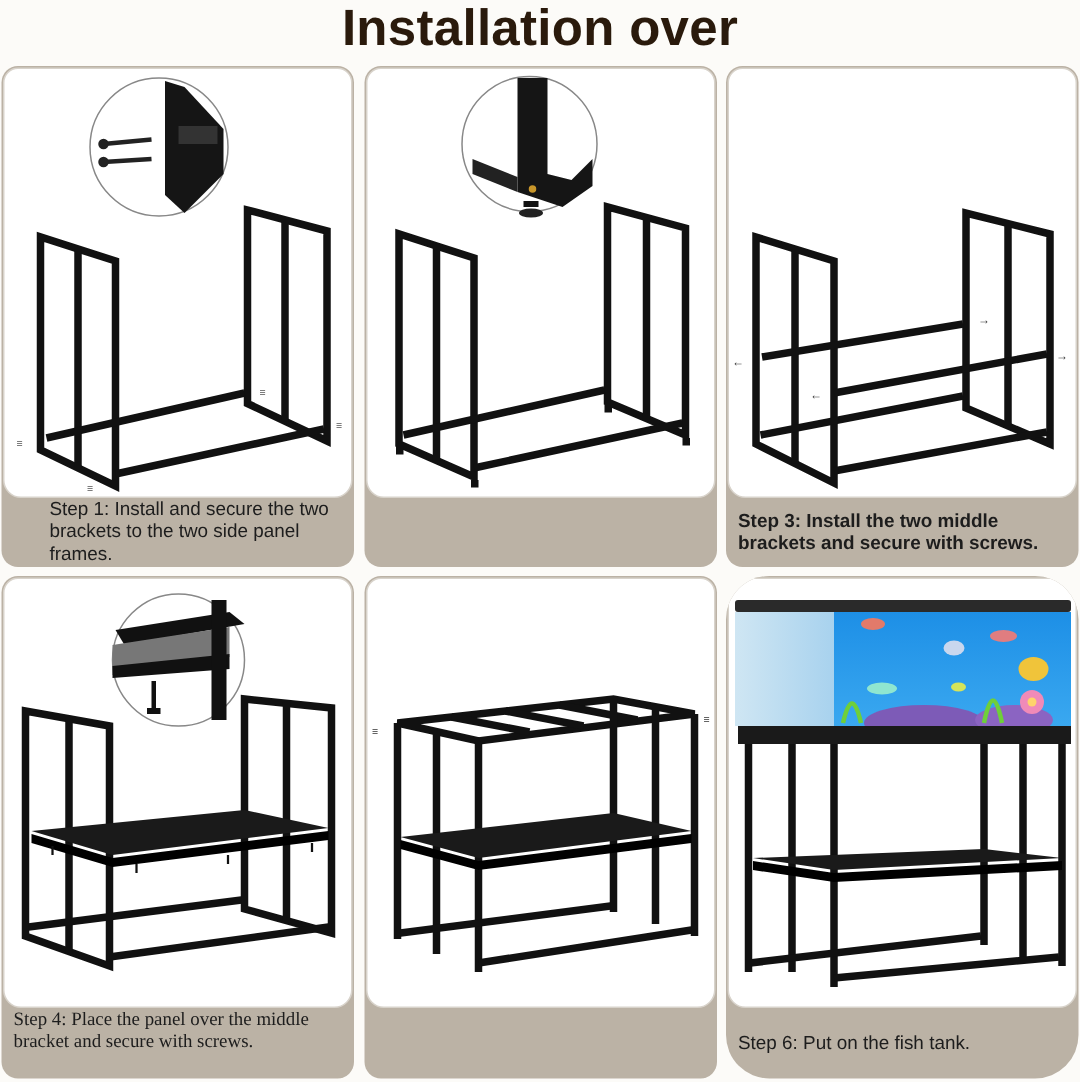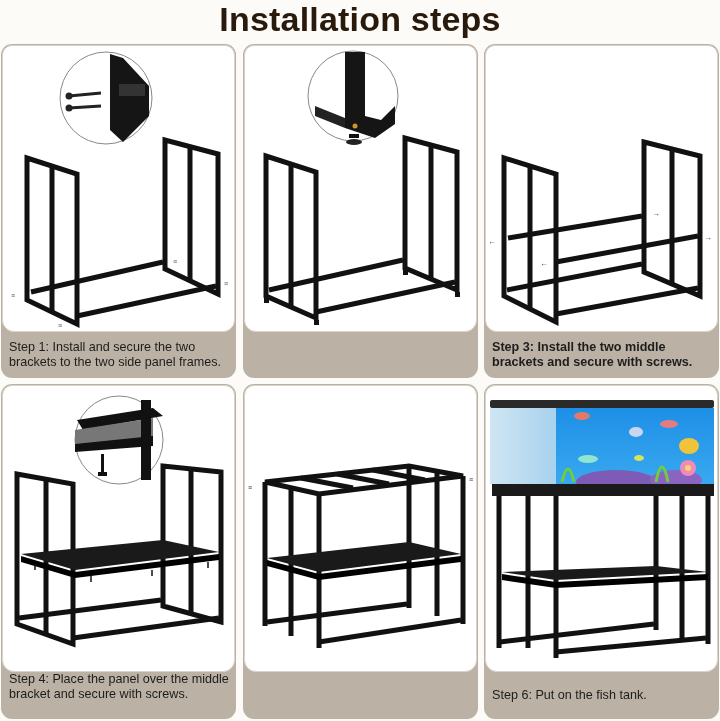--- a/index.html
+++ b/index.html
@@ -7,21 +7,21 @@
   .title{position:absolute;top:0;left:0;width:720px;height:42px;text-align:center;font-weight:bold;font-size:34px;line-height:38px;color:#2a1a0c;letter-spacing:0.2px;}
   .grid{position:absolute;top:44px;left:0;width:720px;}
   .card{position:absolute;width:235px;border-radius:11px;background:#bbb2a5;overflow:hidden;}
   .card .img{position:absolute;left:1px;top:1px;right:1px;background:#fff;border-radius:10px 10px 12px 12px;border:1px solid #d8d3cb;box-sizing:border-box;overflow:hidden;}
   .card .cap{position:absolute;left:8px;right:6px;bottom:0;display:flex;align-items:center;font-size:12.6px;line-height:15px;color:#1d1d1d;}
   svg{display:block;}
 </style>
 </head>
 <body>
 
-<div class="title">Installation steps</div>
+<div class="title">Installation over</div>
 
 <div class="grid">
 
   <div class="card" style="left:1px;top:0;height:334px;">
     <div class="img" style="height:287px;">
       <svg width="233" height="285" viewBox="0 0 233 285">
         <g fill="none">
           <circle cx="103" cy="52" r="46" fill="#fff" stroke="#888" stroke-width="1"></circle>
           <path d="M107 8 L107 84 L120 96 L146 70 L146 40 L120 12 Z" fill="#151515"></path>
           <rect x="116" y="38" width="26" height="12" fill="#333"></rect>
@@ -39,21 +39,21 @@
           <line x1="74" y1="270" x2="213" y2="240"></line>
         </g>
         <g fill="#555" font-size="7">
             <text x="8" y="252">≡</text>
             <text x="170" y="218">≡</text>
             <text x="221" y="240">≡</text>
             <text x="55" y="282">≡</text>
           </g>
       </svg>
     </div>
-    <div class="cap" style="height:47px;">Step 1: Install and secure the two brackets to the two side panel frames.</div>
+    <div class="cap" style="height:47px;margin-left:24px;">Step 1: Install and secure the two brackets to the two side panel frames.</div>
   </div>
 
   <div class="card" style="left:243px;top:0;height:334px;">
     <div class="img" style="height:287px;">
       <svg width="233" height="285" viewBox="0 0 233 285">
         <g>
           <circle cx="108" cy="50" r="45" fill="#fff" stroke="#888" stroke-width="1"></circle>
           <path d="M100 6 L120 6 L120 70 L136 74 L150 60 L150 78 L130 92 L100 82 Z" fill="#151515"></path>
           <path d="M70 60 L100 72 L100 82 L70 70 Z" fill="#222"></path>
           <rect x="104" y="88" width="10" height="4" fill="#111"></rect>
@@ -125,21 +125,21 @@
         <path d="M18 168 L160 154 L216 166 L72 184 Z" fill="#1a1a1a"></path>
         <path d="M18 170 L72 186 L216 168 L216 174 L72 192 L18 176 Z" fill="#000"></path>
         <g stroke="#111" stroke-width="1.5">
             <line x1="32" y1="178" x2="32" y2="184"></line>
             <line x1="88" y1="190" x2="88" y2="196"></line>
             <line x1="149" y1="184" x2="149" y2="190"></line>
             <line x1="205" y1="176" x2="205" y2="182"></line>
           </g>
       </svg>
     </div>
-    <div class="cap" style="height:64px;">Step 4: Place the panel over the middle bracket and secure with screws.</div>
+    <div class="cap" style="height:64px;font-family:Liberation Serif, serif;">Step 4: Place the panel over the middle bracket and secure with screws.</div>
   </div>
 
   <div class="card" style="left:243px;top:340px;height:335px;">
     <div class="img" style="height:287px;">
       <svg width="233" height="285" viewBox="0 0 233 285">
         <g stroke="#111" stroke-width="5" fill="none">
           <path d="M20 96 L164 80 L218 90 L74 108 Z"></path>
           <line x1="56" y1="92" x2="108" y2="102"></line>
           <line x1="92" y1="88" x2="144" y2="98"></line>
           <line x1="128" y1="84" x2="180" y2="94"></line>
@@ -155,21 +155,21 @@
         <path d="M22 172 L164 156 L216 168 L74 186 Z" fill="#1a1a1a"></path>
         <path d="M22 174 L74 188 L216 170 L216 176 L74 194 L22 180 Z" fill="#000"></path>
         <g fill="#333" font-size="7">
             <text x="3" y="104">≡</text>
             <text x="224" y="96">≡</text>
           </g>
       </svg>
     </div>
   </div>
 
-  <div class="card" style="left:484px;top:340px;height:335px;">
+  <div class="card" style="left:484px;top:340px;height:335px;border-radius:29px;">
     <div class="img" style="height:287px;">
       <svg width="233" height="285" viewBox="0 0 233 285">
         <defs>
           <linearGradient id="water" x1="0" y1="0" x2="0" y2="1">
             <stop offset="0" stop-color="#1d8fe6"></stop>
               <stop offset="1" stop-color="#3aa8f0"></stop>
           </linearGradient>
           <linearGradient id="glass" x1="0" y1="0" x2="1" y2="0">
             <stop offset="0" stop-color="#cfe6f3"></stop>
               <stop offset="1" stop-color="#a8d2ee"></stop>

